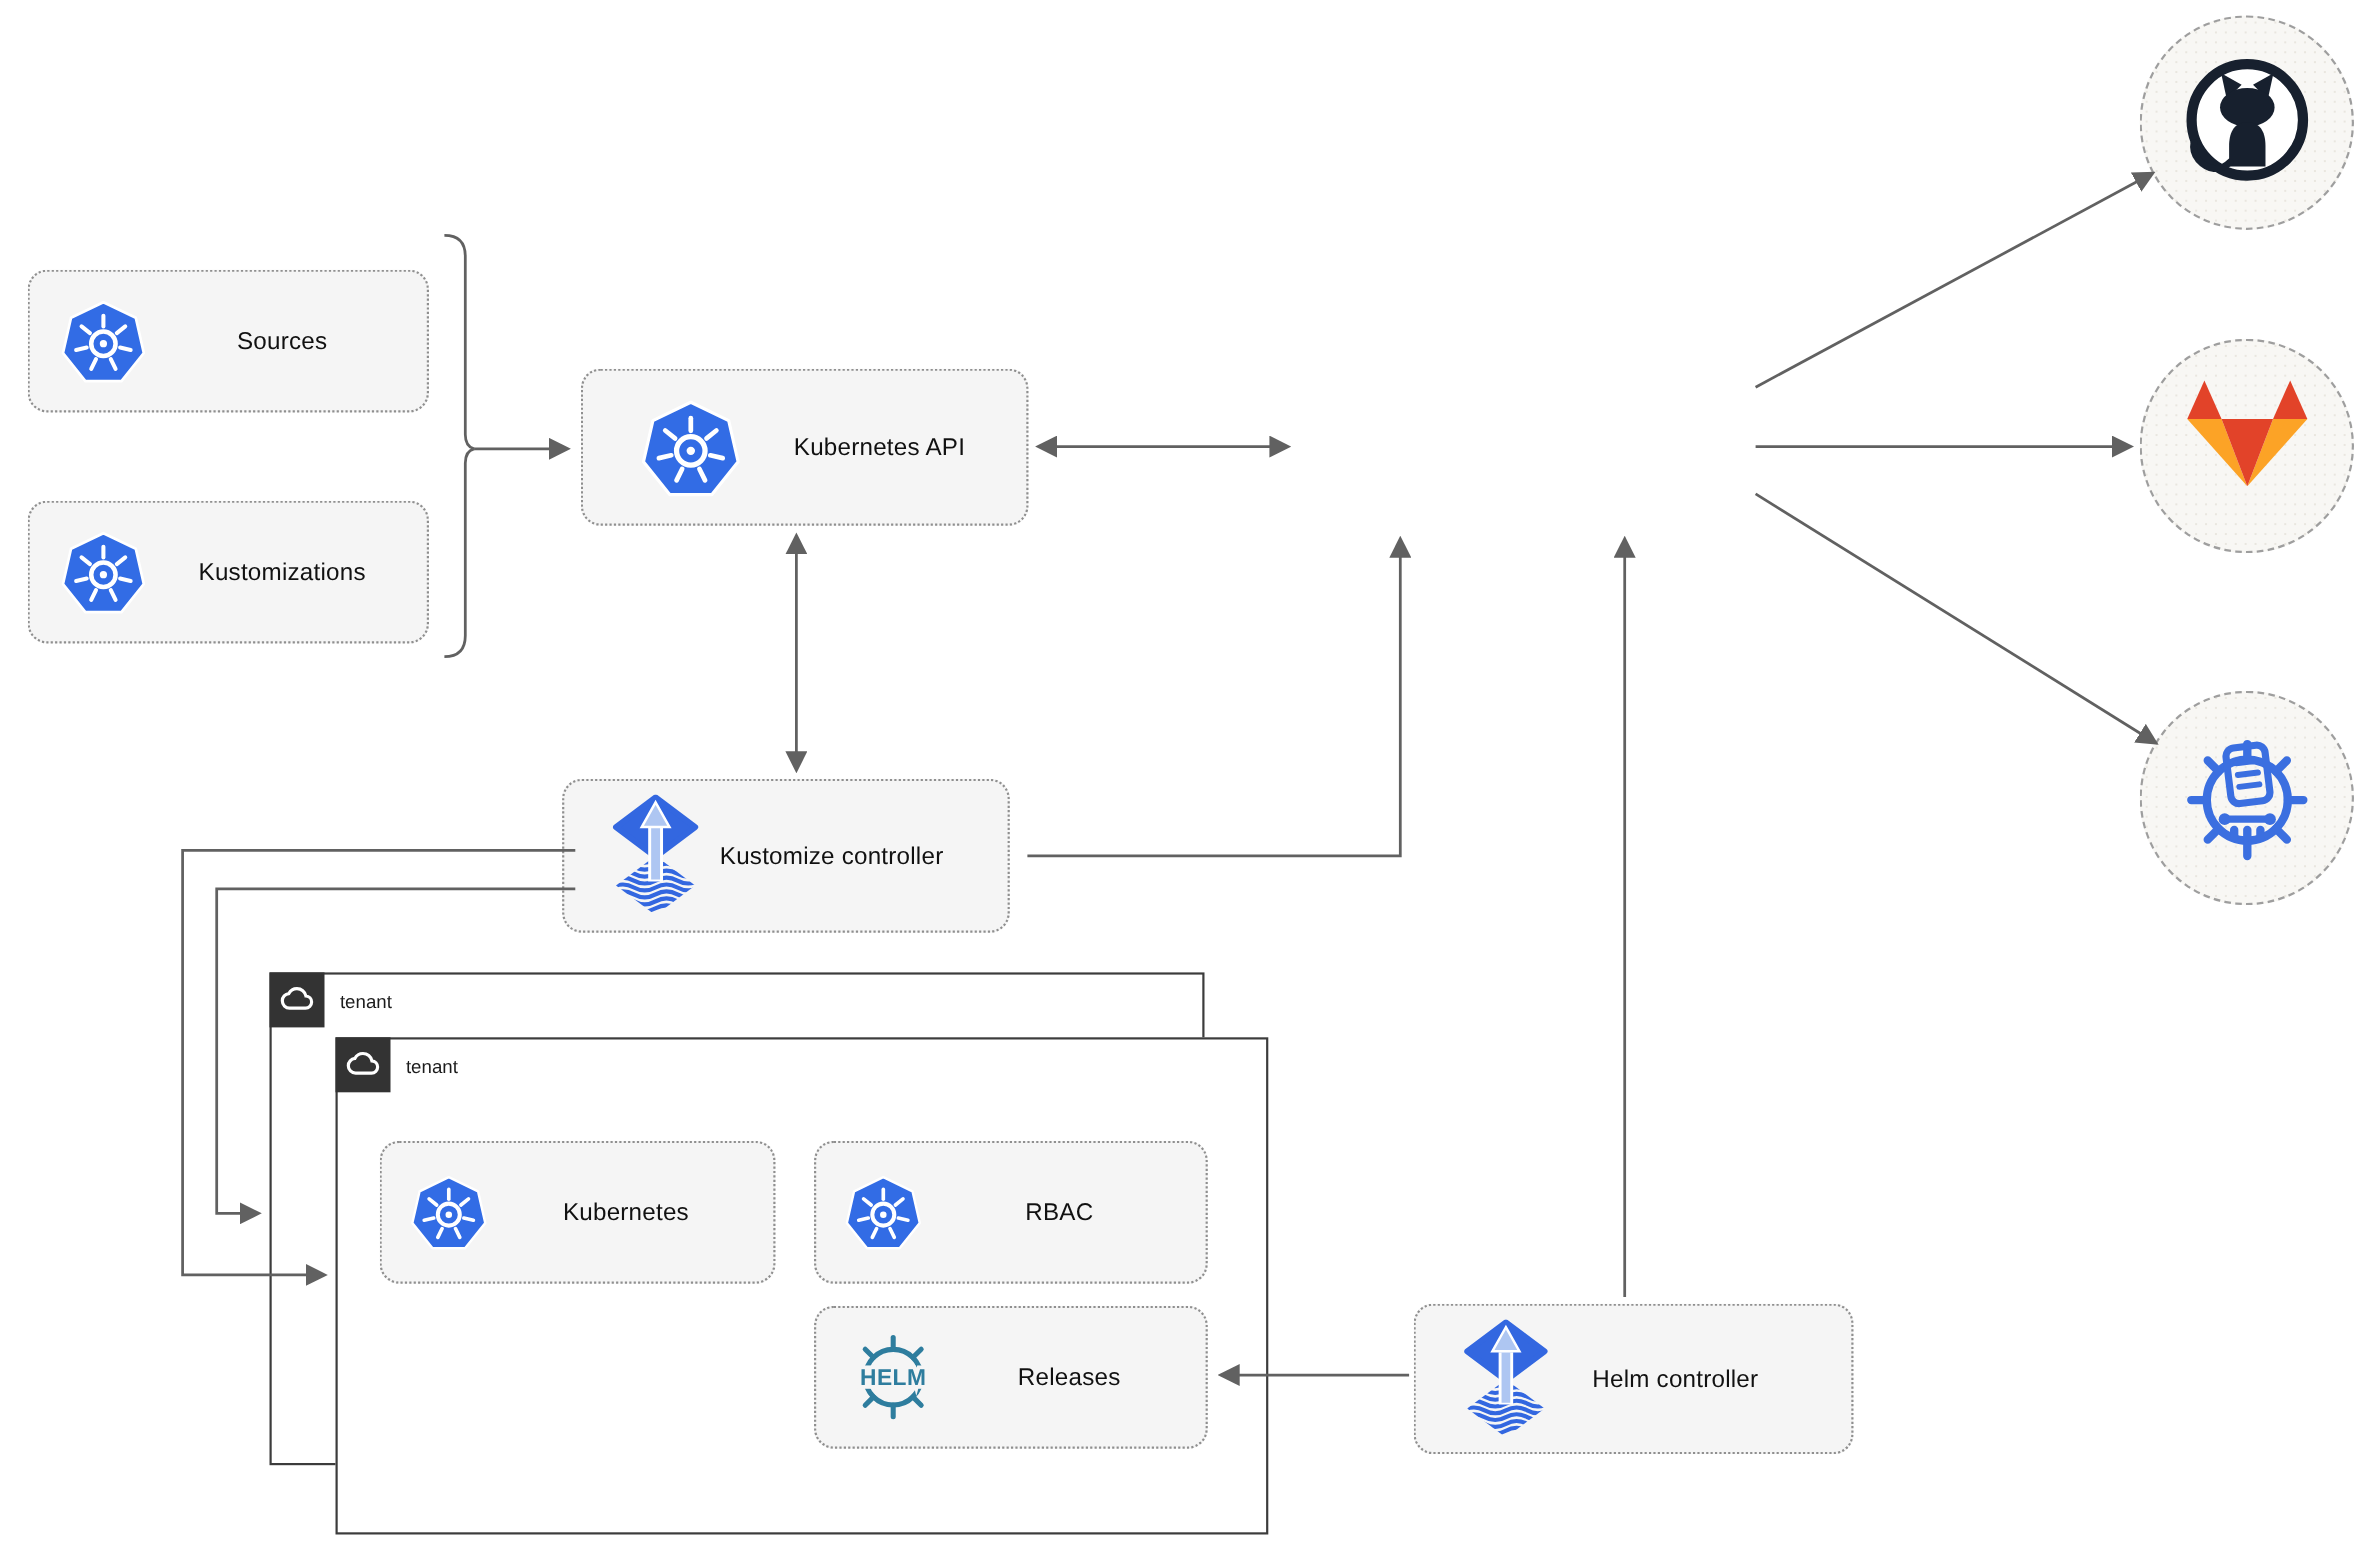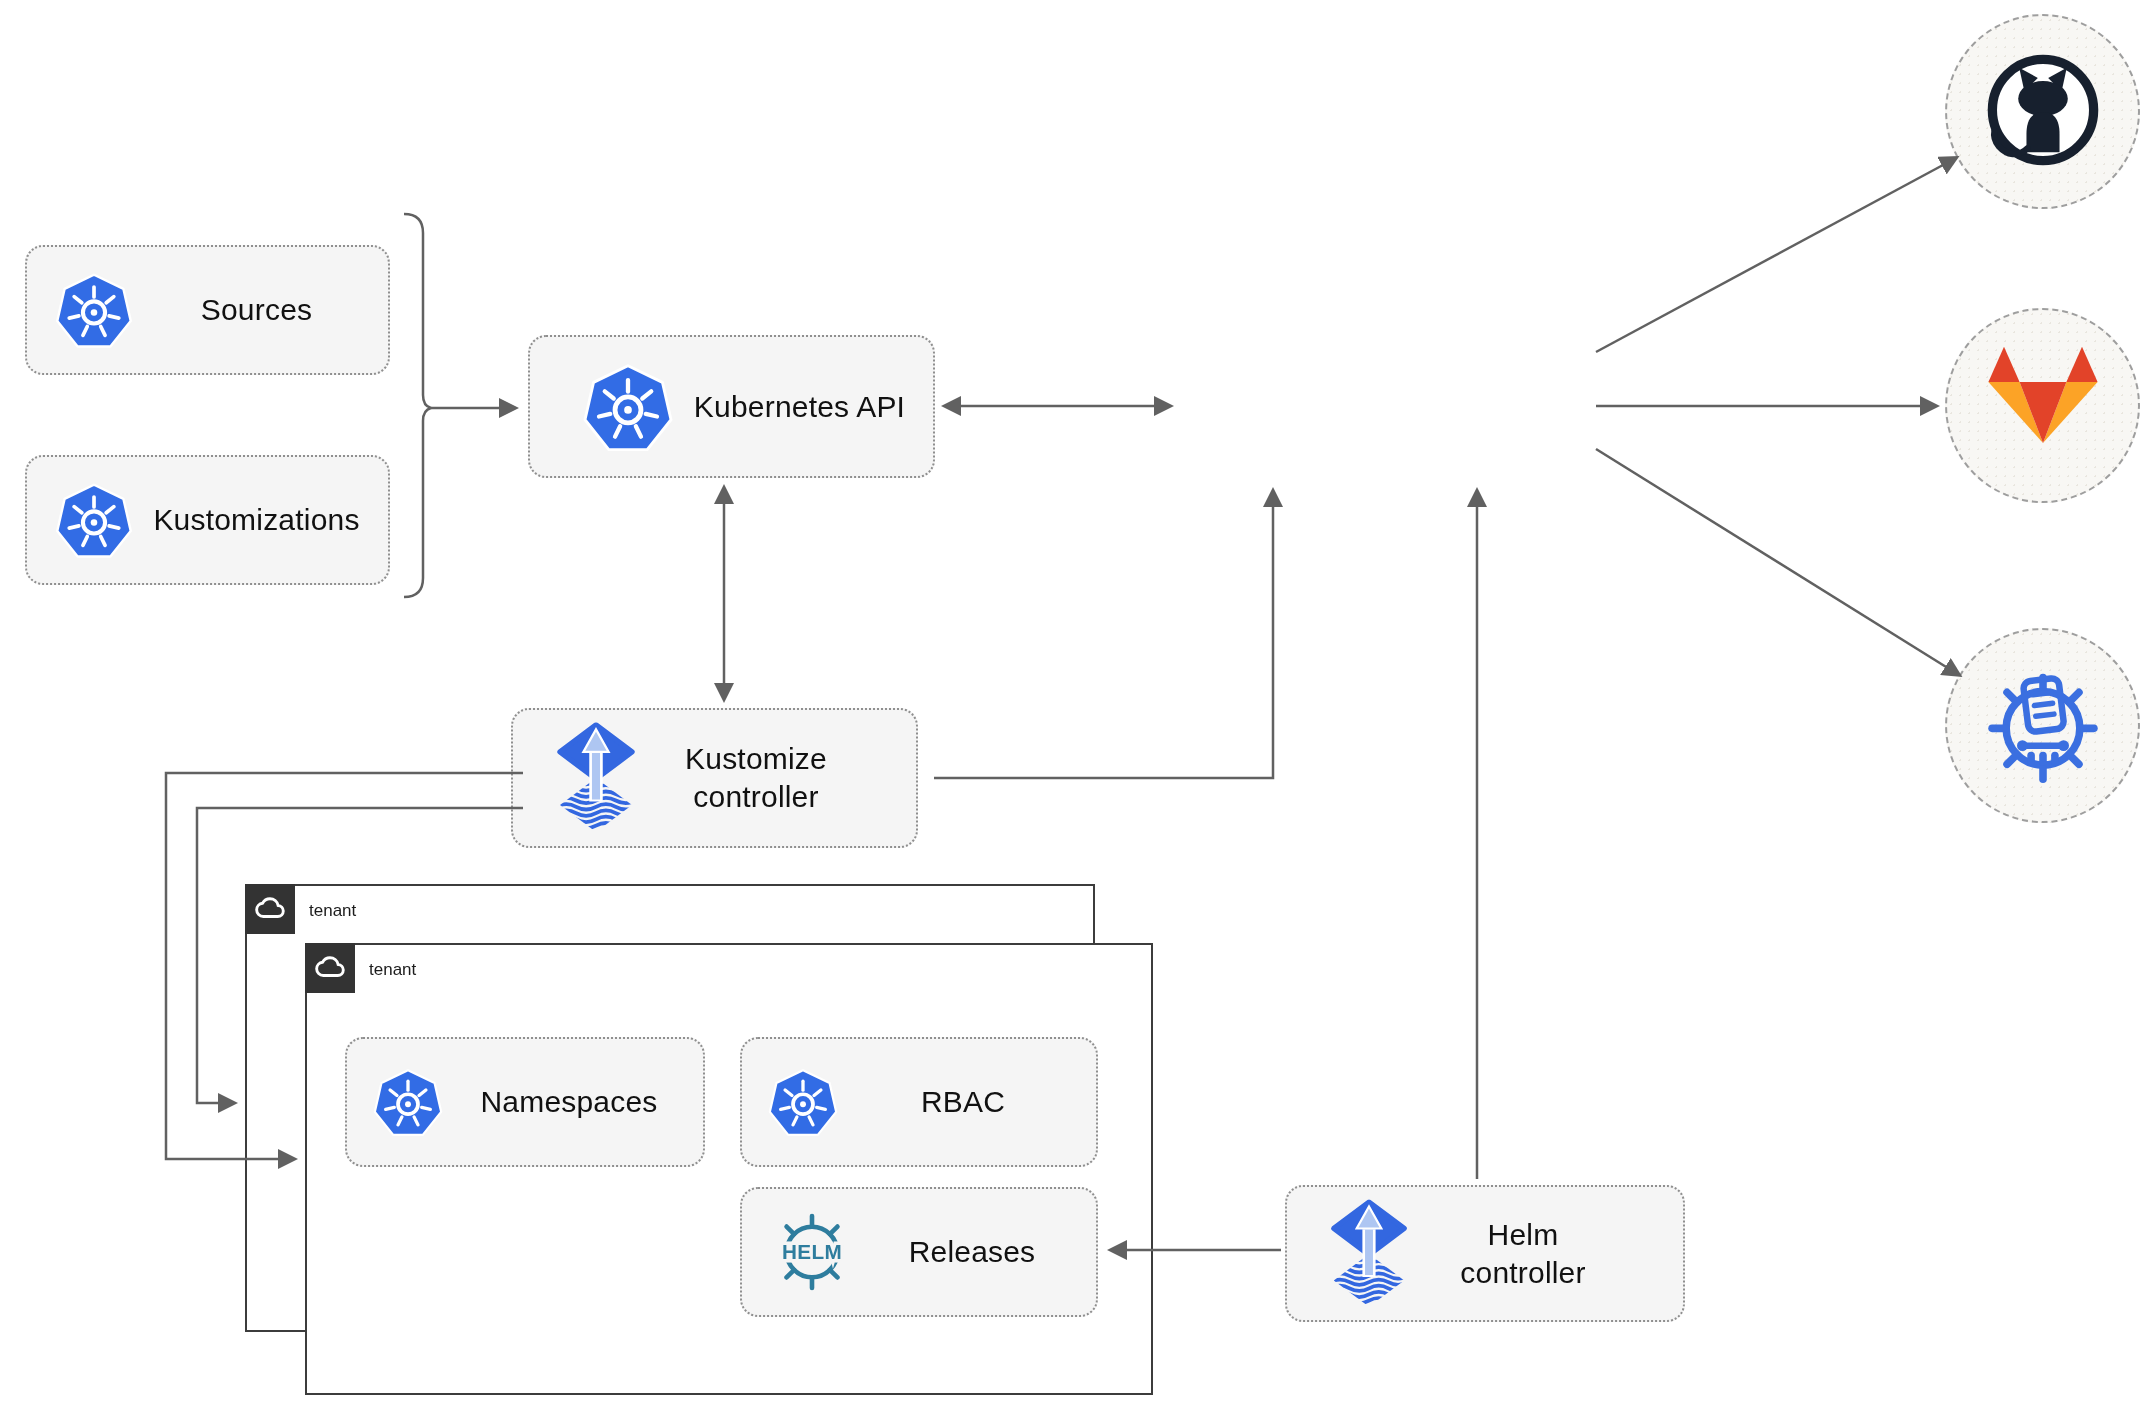--- a/index.html
+++ b/index.html
@@ -11,21 +11,21 @@
   }
   *{box-sizing:border-box;}
   html,body{margin:0;padding:0;background:#ffffff;}
   body{font-family:"Liberation Sans",sans-serif;color:var(--text);}
   .canvas{position:relative;width:2144px;height:1407px;background:#ffffff;overflow:hidden;}
 
   .node{position:absolute;display:flex;align-items:center;background:var(--node-fill);
     border:2px dotted var(--node-border);border-radius:18px;}
   .nicon{flex:0 0 auto;display:flex;align-items:center;justify-content:center;}
   .nicon svg{display:block;}
-  .nlabel{flex:1;text-align:center;font-size:30px;line-height:38px;padding:0 18px 0 8px;
+  .nlabel{flex:1;text-align:center;font-size:22px;line-height:38px;padding:0 18px 0 8px;
     letter-spacing:.2px;}
 
   .endpoint{position:absolute;width:195px;height:195px;border-radius:50%;
     background:var(--circle-fill);border:2px dashed var(--circle-border);
     background-image:radial-gradient(#e9e6df 1px,transparent 1px);background-size:9px 9px;
     display:flex;align-items:center;justify-content:center;}
 
   .tenant{position:absolute;background:#ffffff;border:2px solid var(--tenant-border);}
   .badge{position:absolute;left:-2px;top:-2px;width:50px;height:50px;background:var(--badge-bg);
     display:flex;align-items:center;justify-content:center;}
@@ -231,21 +231,21 @@
       </span>
     <span class="nlabel" style="max-width:230px">Helm controller</span>
   </div>
 
   <div class="node" style="left:345px;top:1037px;width:360px;height:130px">
     <span class="nicon" style="margin-left:24px">
       <svg width="74" height="74" viewBox="0 0 100 100">
           <use href="#sym-k8s"></use>
         </svg>
       </span>
-    <span class="nlabel">Namespaces</span>
+    <span class="nlabel">Kubernetes</span>
   </div>
 
   <div class="node" style="left:740px;top:1037px;width:358px;height:130px">
     <span class="nicon" style="margin-left:24px">
       <svg width="74" height="74" viewBox="0 0 100 100">
           <use href="#sym-k8s"></use>
         </svg>
       </span>
     <span class="nlabel">RBAC</span>
   </div>

